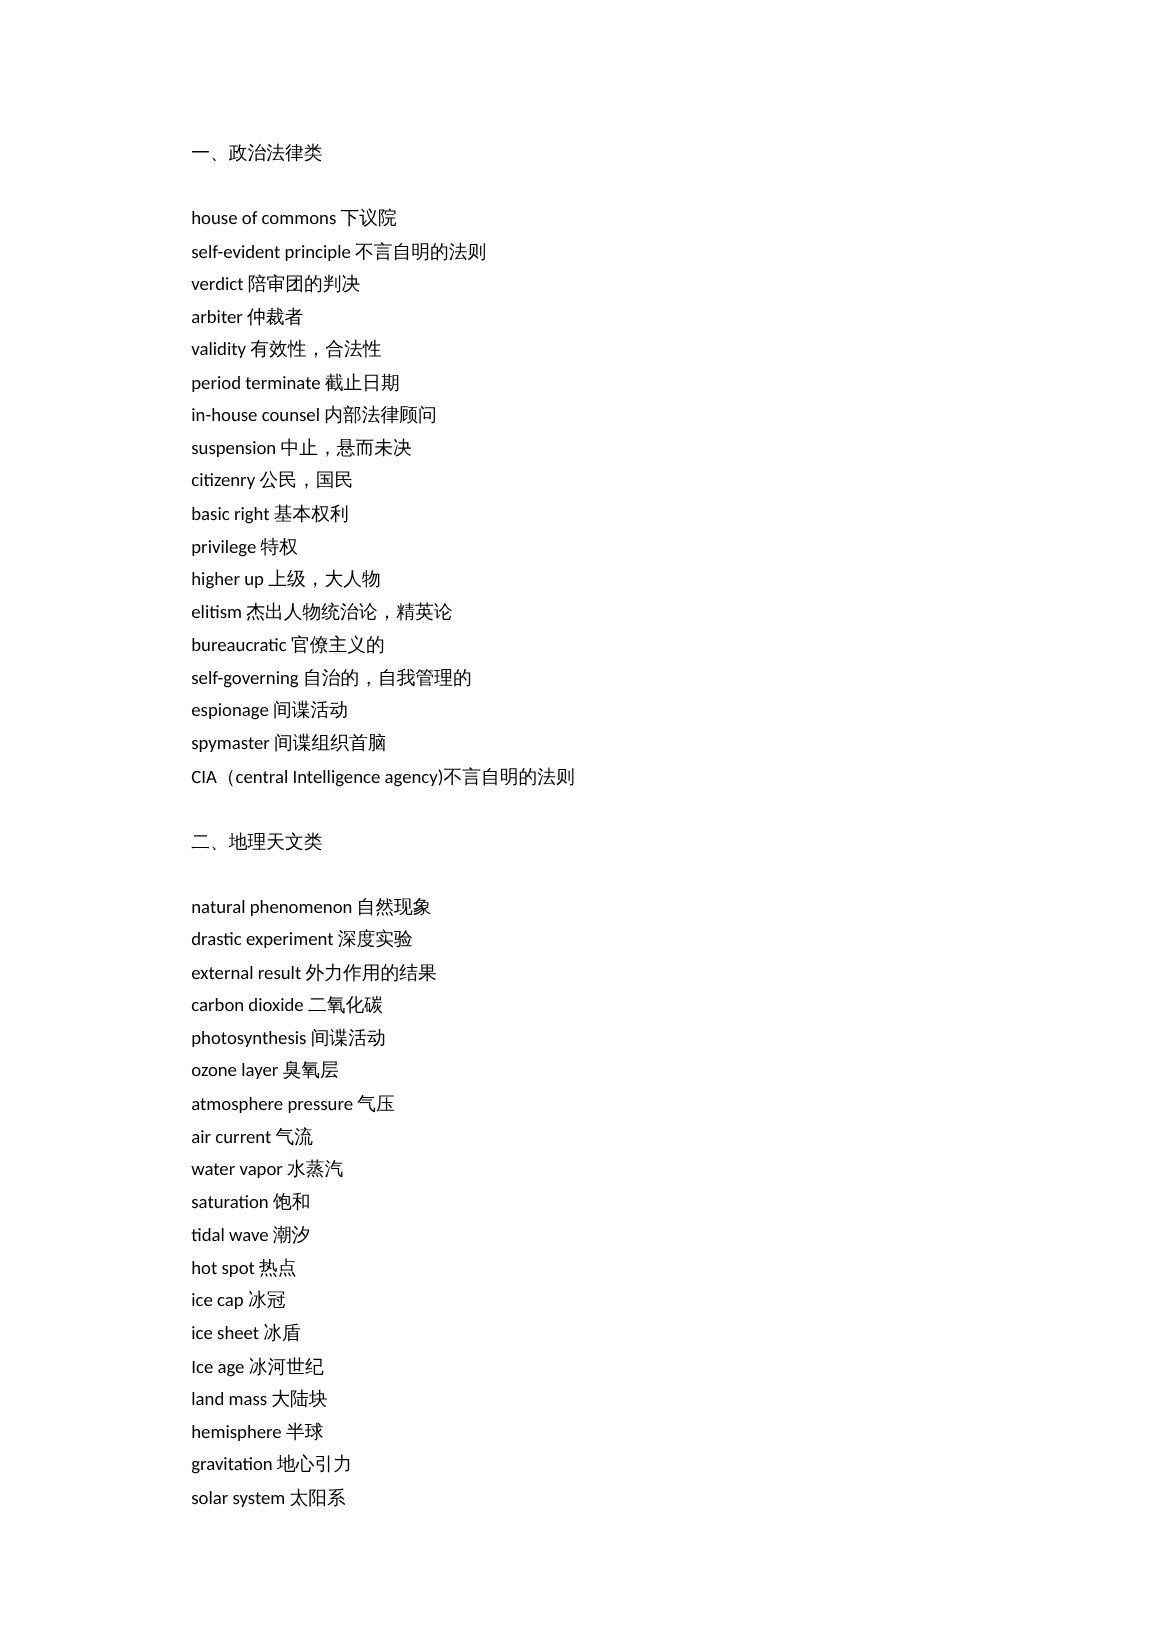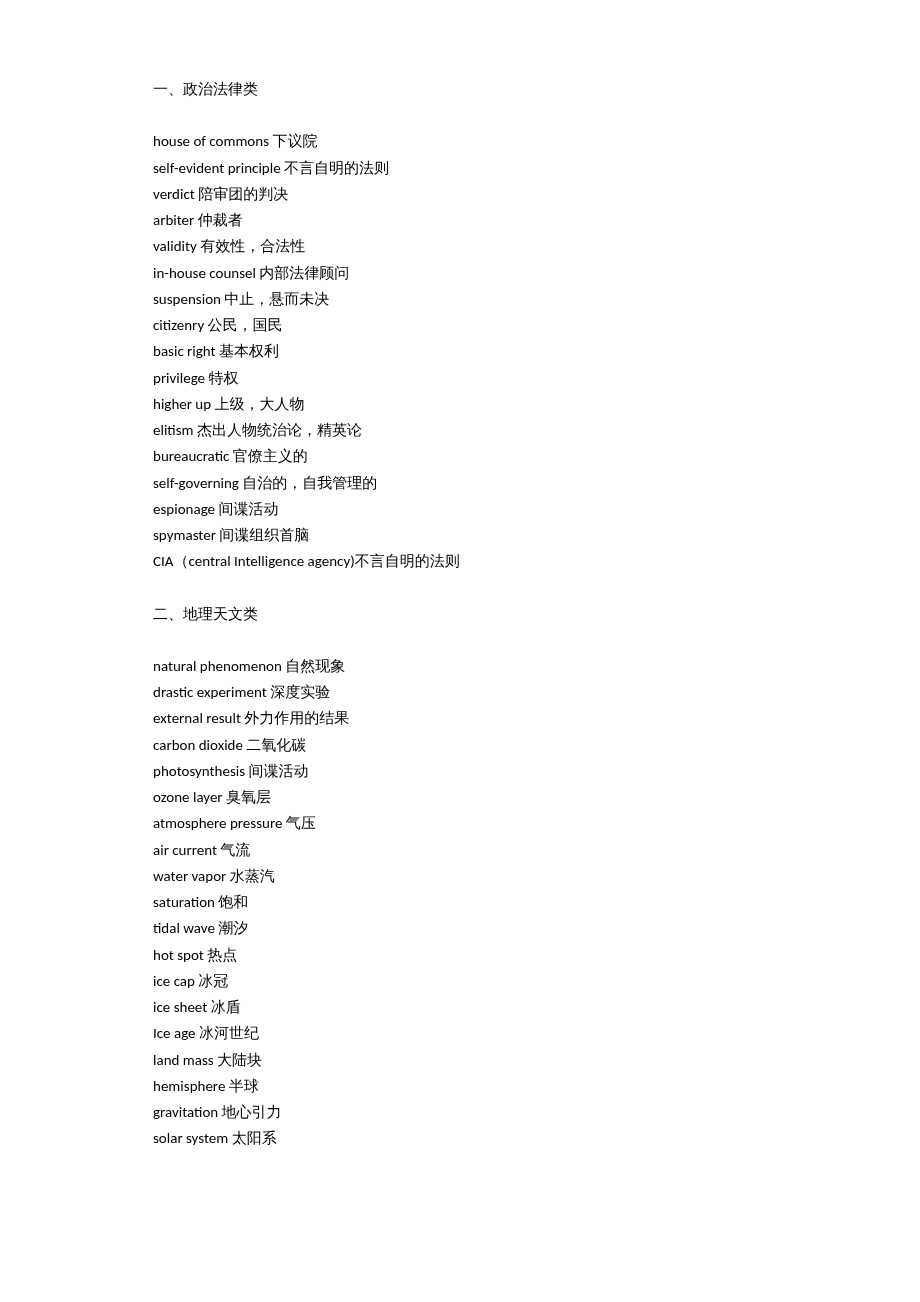--- a/index.html
+++ b/index.html
@@ -7,21 +7,21 @@
     padding: 0;
     background: #ffffff;
     font-family: "Calibri", "Microsoft YaHei", "SimSun", sans-serif;
     font-size: 15px;
     color: #000000;
     line-height: 1.75;
   }
   .page {
     width: 874px;
     min-height: 1302px;
-    padding: 76px 0 0 153px;
+    padding: 110px 0 0 153px;
     box-sizing: border-box;
   }
   .section-heading {
     margin-bottom: 26px;
   }
   .section-block {
     margin-bottom: 26px;
   }
   .entry {
     white-space: nowrap;
@@ -34,20 +34,21 @@
 
   <div class="section-heading">
     <span>一、政治法律类</span>
   </div>
   <div class="section-block">
     <div class="entry"><span>house of commons  下议院</span></div>
     <div class="entry"><span>self-evident principle  不言自明的法则</span></div>
     <div class="entry"><span>verdict  陪审团的判决</span></div>
     <div class="entry"><span>arbiter  仲裁者</span></div>
     <div class="entry"><span>validity  有效性，合法性</span></div>
+    <div class="entry"><span>period terminate  截止日期</span></div>
     <div class="entry"><span>in-house counsel  内部法律顾问</span></div>
     <div class="entry"><span>suspension  中止，悬而未决</span></div>
     <div class="entry"><span>citizenry  公民，国民</span></div>
     <div class="entry"><span>basic right  基本权利</span></div>
     <div class="entry"><span>privilege  特权</span></div>
     <div class="entry"><span>higher up  上级，大人物</span></div>
     <div class="entry"><span>elitism  杰出人物统治论，精英论</span></div>
     <div class="entry"><span>bureaucratic  官僚主义的</span></div>
     <div class="entry"><span>self-governing  自治的，自我管理的</span></div>
     <div class="entry"><span>espionage  间谍活动</span></div>

